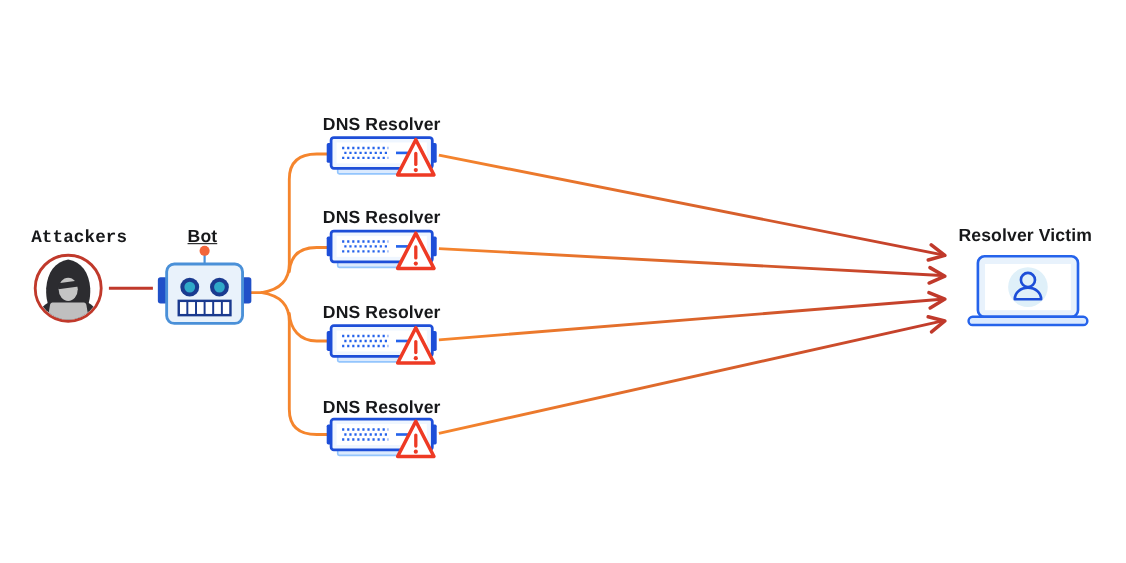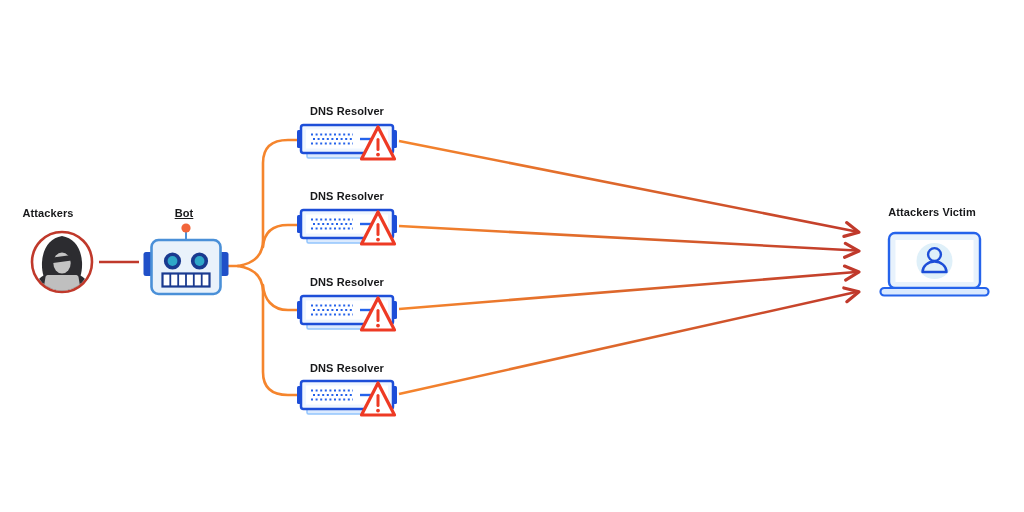--- a/index.html
+++ b/index.html
@@ -8,21 +8,21 @@
     width: 1024px;
     height: 512px;
     background: #ffffff;
     overflow: hidden;
     font-family: "Liberation Sans", sans-serif;
   }
   #diagram-svg { position: absolute; left: 0; top: 0; }
   .node-label {
     position: absolute;
     transform: translateX(-50%);
-    font-size: 11px;
+    font-size: 16px;
     font-weight: 700;
     color: #17181a;
     white-space: nowrap;
     letter-spacing: 0.1px;
   }
 </style>
 </head>
 <body>
 
 <div id="canvas">
@@ -135,21 +135,21 @@
         <circle cx="934.5" cy="261" r="18" fill="#DFF0F9"></circle>
         <g stroke="#1D4ED8" stroke-width="2.4" fill="none">
           <circle cx="934.5" cy="254.5" r="6.4"></circle>
           <path d="M922.5 272 A12 10.5 0 0 1 946.5 272 Z" stroke-linejoin="round"></path>
         </g>
         <rect x="880.5" y="288" width="108" height="7.5" rx="3.75" fill="#DBEAFE" stroke="#2563EB" stroke-width="2.2"></rect>
       </g>
     </g>
   </svg>
 
-  <div class="node-label" style="left:48px; top:207px;">Attackers</div>
+  <div class="node-label" style="left:72px; top:207px;font-family:Liberation Mono, monospace;">Attackers</div>
   <div class="node-label" style="left:184px; top:207px;text-decoration:underline;">Bot</div>
   <div class="node-label" style="left:347px; top:105px;">DNS Resolver</div>
   <div class="node-label" style="left:347px; top:190px;">DNS Resolver</div>
   <div class="node-label" style="left:347px; top:276px;">DNS Resolver</div>
   <div class="node-label" style="left:347px; top:362px;">DNS Resolver</div>
-  <div class="node-label" style="left:932px; top:206px;">Attackers Victim</div>
+  <div class="node-label" style="left:932px; top:206px;">Resolver Victim</div>
 
 </div>
 
 </body></html>

